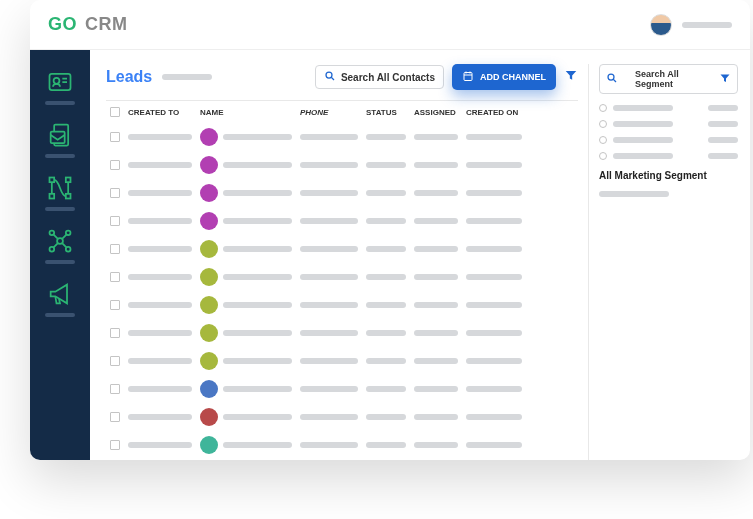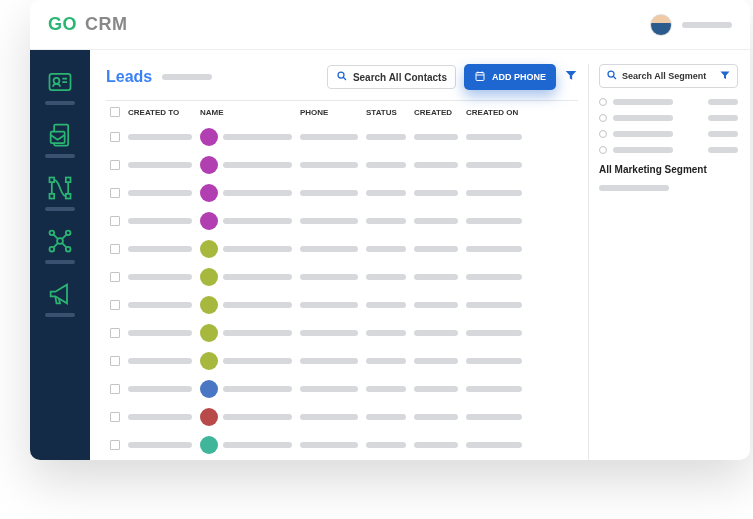--- a/index.html
+++ b/index.html
@@ -129,38 +129,38 @@
     cursor: pointer; flex-shrink: 0;
   }
   .row {
     display: flex;
     align-items: center;
     gap: 8px;
     padding: 5px 4px;
   }
   .col-assigned { width: 64px; flex-shrink: 0;}
   .col-name { width: 92px; flex-shrink: 0; display:flex; align-items:center; gap:5px;}
-  .col-phone { width: 58px; flex-shrink: 0;}
+  .col-phone { width: 58px; flex-shrink: 0; font-style: italic;}
   .col-status { width: 40px; flex-shrink: 0;}
   .col-channel { width: 44px; flex-shrink: 0;}
   .col-created { width: 56px; flex-shrink: 0;}
   .dot {
     width: 18px; height: 18px; border-radius: 50%;
     flex-shrink: 0;
   }
   .right-panel {
     width: 150px;
     border-left: 1px solid #e8e8e8;
     padding-left: 10px;
     display: flex;
     flex-direction: column;
     gap: 10px;
   }
   .segment-search {
-    display: flex; align-items: center; gap: 4px;
+    display: flex; align-items: center; gap: 17px;
     border: 1px solid #d6d8db;
     border-radius: 4px;
     padding: 4px 6px;
     font-size: 9px;
     font-weight: 700;
     color: #333;
   }
   .segment-search .filter-icon svg { width:12px; height:12px; }
   .segment-list { display: flex; flex-direction: column; gap: 8px; }
   .segment-row { display: flex; align-items: center; gap: 6px; }
@@ -271,38 +271,38 @@
             </div>
             <div class="btn-primary">
               <span>
                 <svg viewBox="0 0 24 24" fill="none" stroke="#fff" stroke-width="2">
                     <rect x="4" y="5" width="16" height="16" rx="2"></rect>
                     <line x1="4" y1="10" x2="20" y2="10"></line>
                     <line x1="8" y1="3" x2="8" y2="7"></line>
                     <line x1="16" y1="3" x2="16" y2="7"></line>
                   </svg>
               </span>
-              <span>ADD PHONE</span>
+              <span>ADD CHANNEL</span>
             </div>
             <span class="filter-icon">
               <svg width="14" height="14" viewBox="0 0 24 24" fill="#1e66d0">
                   <path d="M3 5 L21 5 L14 13 L14 20 L10 18 L10 13 Z"></path>
                 </svg>
             </span>
           </div>
         </div>
 
         <div class="table">
           <div class="thead">
             <div class="chk"></div>
             <div class="th col-assigned">CREATED TO</div>
             <div class="th col-name">NAME</div>
             <div class="th col-phone">PHONE</div>
             <div class="th col-status">STATUS</div>
-            <div class="th col-channel">CREATED</div>
+            <div class="th col-channel">ASSIGNED</div>
             <div class="th col-created">CREATED ON</div>
           </div>
           <div id="tbody">
               <div class="row">
                 <div class="chk"></div>
                 <div class="td col-assigned">
                   <div class="placeholder" style="width:100%;"></div>
                 </div>
                 <div class="td col-name">
                   <div class="dot" style="background:#b23fb2"></div>

